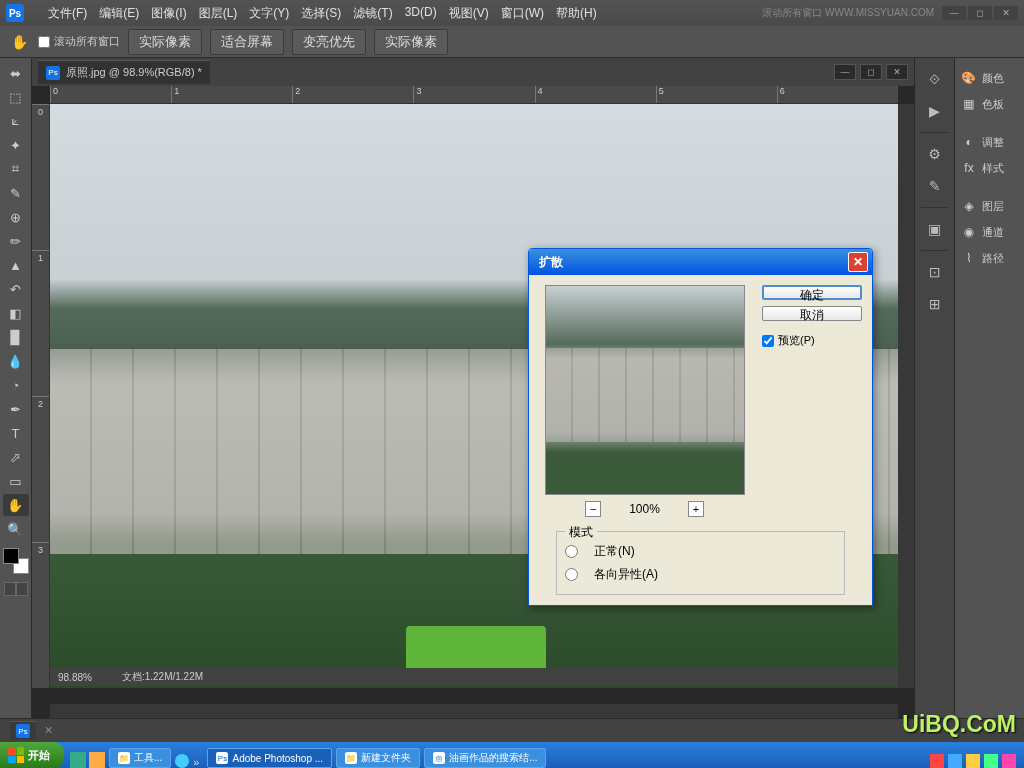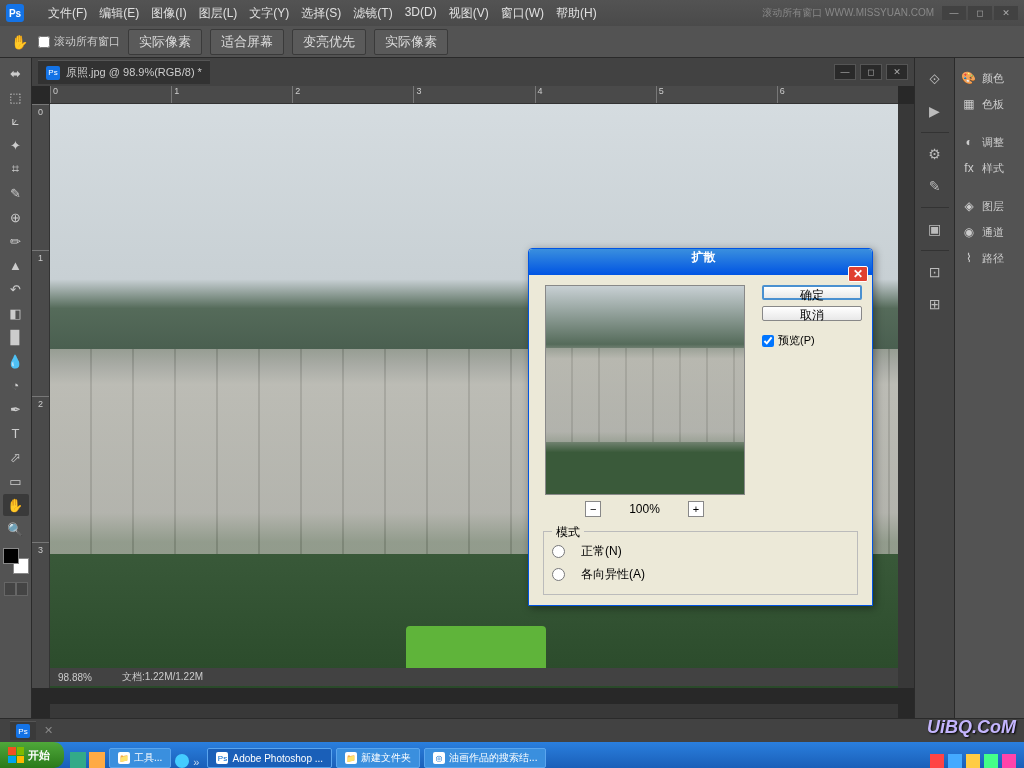--- a/index.html
+++ b/index.html
@@ -66,35 +66,35 @@
 .start-btn { background: linear-gradient(#4fa83a,#2a7a1a); height: 100%; padding: 0 14px 0 8px; display: flex; align-items: center; gap: 4px; border-radius: 0 10px 10px 0; font-weight: bold; }
 .win-logo { width: 16px; height: 16px; display: grid; grid-template-columns: 1fr 1fr; grid-template-rows: 1fr 1fr; gap: 1px; }
 .win-logo span:nth-child(1){background:#f25022}.win-logo span:nth-child(2){background:#7fba00}.win-logo span:nth-child(3){background:#00a4ef}.win-logo span:nth-child(4){background:#ffb900}
 .task-item { height: 20px; padding: 0 8px; margin-left: 4px; background: #3a8fde; border: 1px solid #5aa5ee; border-radius: 2px; display: flex; align-items: center; gap: 4px; font-size: 10px; }
 .task-item.active { background: #1a5fb8; }
 .task-item .tico { width: 12px; height: 12px; background: #fff; border-radius: 2px; font-size: 8px; color: #06c; display: flex; align-items: center; justify-content: center; }
 .quick { display: flex; gap: 3px; margin-left: 6px; }
 .quick span { width: 16px; height: 16px; }
 .tray { margin-left: auto; display: flex; align-items: center; gap: 4px; padding-right: 8px; }
 .tray span { width: 14px; height: 14px; }
-.uibq { position: absolute; right: 8px; bottom: 30px; font-size: 18px; font-weight: bold; color: #c4b5fd; text-shadow: 1px 1px 2px #000; font-style: italic; font-family: Arial; }
+.uibq { position: absolute; right: 8px; bottom: 30px; font-size: 23px; font-weight: bold; color: #bef264; text-shadow: 1px 1px 2px #000; font-family: Arial; }
 
 .dialog { position: absolute; top: 248px; left: 528px; width: 345px; background: #ece9d8; border: 1px solid #0054e3; border-radius: 4px 4px 0 0; box-shadow: 2px 2px 8px rgba(0,0,0,0.4); font-size: 12px; }
-.dlg-title { height: 26px; background: linear-gradient(#3a8fde,#0054e3); color: #fff; display: flex; align-items: center; padding: 0 4px 0 10px; border-radius: 4px 4px 0 0; font-weight: bold; flex-direction: column; }
+.dlg-title { height: 26px; background: linear-gradient(#3a8fde,#0054e3); color: #fff; display: flex; align-items: center; padding: 0 4px 0 10px; border-radius: 4px 4px 0 0; font-weight: bold; }
 .dlg-close { margin-left: auto; width: 20px; height: 20px; background: #e04030; border: 1px solid #fff; border-radius: 2px; color: #fff; display: flex; align-items: center; justify-content: center; font-size: 12px; cursor: pointer; }
 .dlg-body { padding: 10px; display: flex; gap: 12px; }
 .preview-col { flex: 1; }
 .preview-box { width: 200px; height: 210px; border: 1px solid #888; background: linear-gradient(#c8d0d4 0%, #556b5a 28%, #b8b8b0 35%, #a8aaa6 70%, #3a5a3a 80%); margin: 0 auto; position: relative; }
 .preview-box::after { content:''; position:absolute; top:30%; left:0; right:0; height:45%; background: repeating-linear-gradient(90deg, #b8b8b0 0 25px, #9a9a92 25px 27px); opacity:0.6; }
 .zoom-row { display: flex; justify-content: center; align-items: center; gap: 28px; margin-top: 6px; }
 .zoom-btn { width: 16px; height: 16px; border: 1px solid #888; background: #fff; display: flex; align-items: center; justify-content: center; font-size: 11px; cursor: pointer; }
 .btn-col { width: 100px; display: flex; flex-direction: column; gap: 6px; }
 .dlg-btn { height: 15px; background: linear-gradient(#fff,#e8e8e8); border: 1px solid #888; border-radius: 2px; font-size: 12px; cursor: pointer; }
 .dlg-btn.default { border: 2px solid #4a90d0; }
-.mode-group { margin: 4px 14px 10px; border: 1px solid #bbb; padding: 8px; position: relative; }
+.mode-group { margin: 4px 27px 10px; border: 1px solid #bbb; padding: 8px; position: relative; }
 .mode-group legend { position: absolute; top: -8px; left: 8px; background: #ece9d8; padding: 0 4px; font-size: 12px; }
 .radio-row { display: flex; align-items: center; gap: 16px; padding: 3px 0; font-size: 12px; }
 .radio-row input { width: 13px; height: 13px; }
 </style>
 </head>
 <body>
 
 <div class="titlebar">
   <div class="ps-logo">Ps</div>
   <div class="menu-bar">

